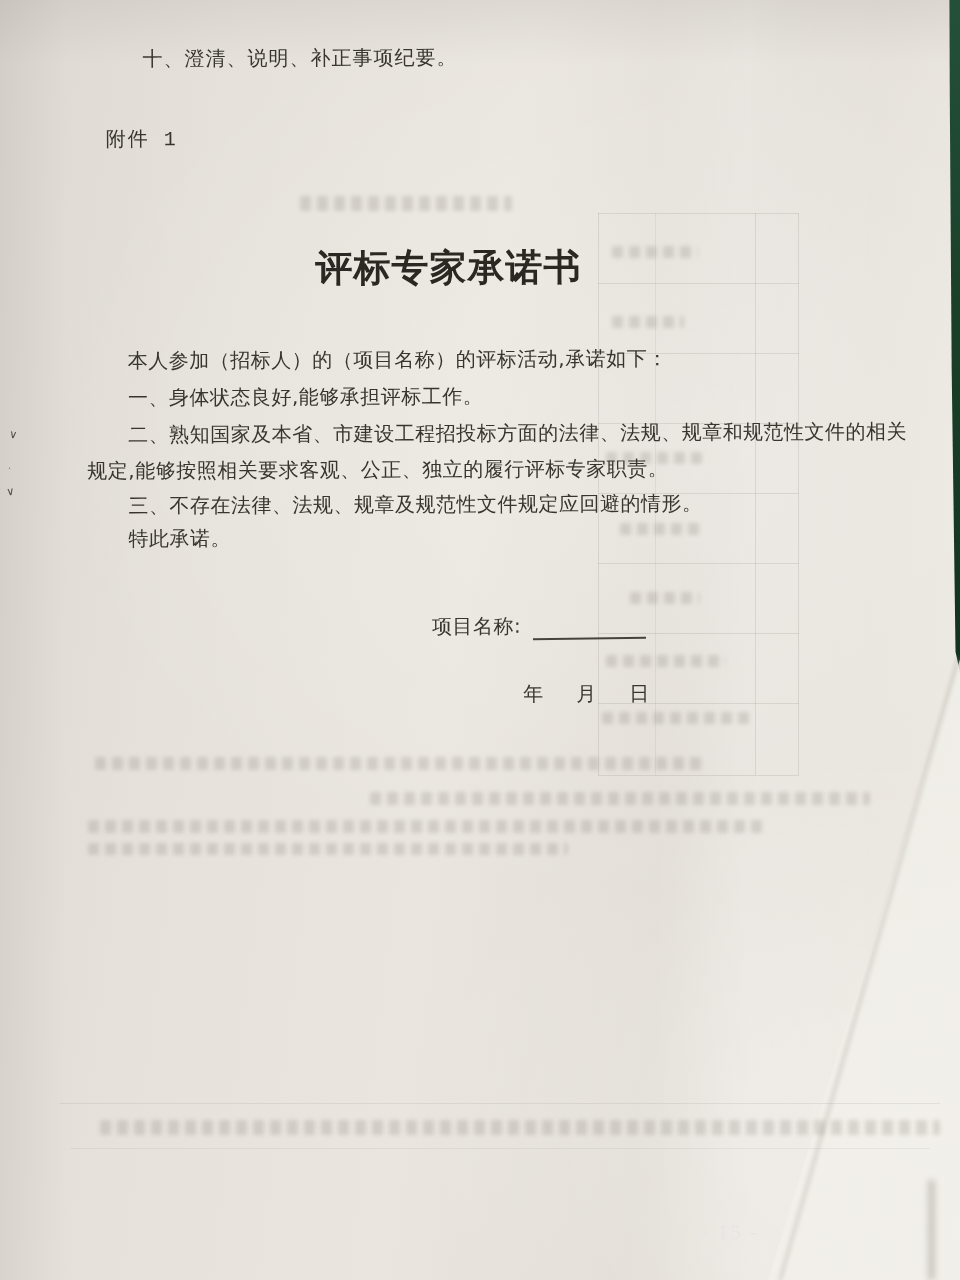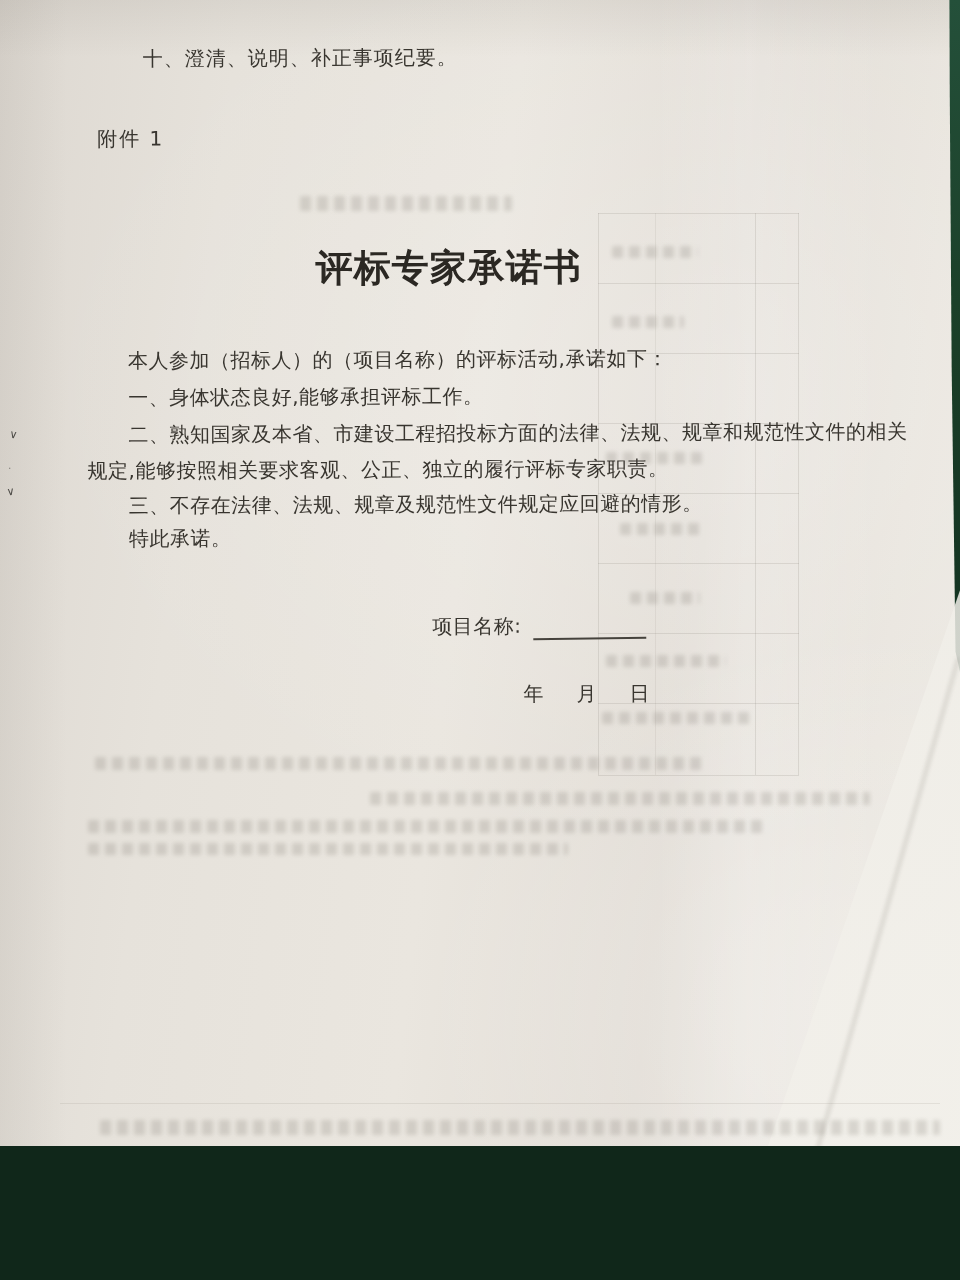--- a/index.html
+++ b/index.html
@@ -1,17 +1,17 @@
 <!DOCTYPE html>
 <html><head>
 <meta charset="utf-8">
 <style>
   html,body{margin:0;padding:0;background:#10271a;}
   #photo{
-    position:relative;width:960px;height:1146px;overflow:hidden;
+    position:relative;width:960px;height:1280px;overflow:hidden;
     background:#16301f;
     font-family:"DejaVu Sans", sans-serif;
   }
   
   #paper{
     position:absolute;inset:0;
     background:
       radial-gradient(1100px 800px at 72% 34%, rgba(255,255,255,0.22), rgba(255,255,255,0) 60%),
       radial-gradient(900px 700px at 95% 88%, rgba(255,255,255,0.30), rgba(255,255,255,0) 55%),
       linear-gradient(97deg, #ddd8d1 0%, #e6e2db 22%, #eae6df 48%, #e2ddd6 70%, #e9e5de 88%, #ece9e3 100%);
@@ -43,21 +43,21 @@
   }
   #corner-streak{
     position:absolute;left:928px;top:1180px;width:7px;height:100px;
     background:rgba(140,134,126,0.38);filter:blur(3px);
   }
   
   #content{position:absolute;inset:0;color:#38352f;transform:rotate(-0.25deg);}
   .line{position:absolute;white-space:nowrap;font-size:20px;letter-spacing:0.5px;}
   .indent{padding-left:41px;}
   #sec-note{left:145px;top:44px;letter-spacing:1px;}
-  #attach{left:99px;top:124px;letter-spacing:2px;}
+  #attach{left:108px;top:124px;letter-spacing:2px;font-family:Liberation Mono, monospace;}
   #doc-title{
     position:absolute;left:0;top:243px;width:100%;text-align:center;
     transform:translateX(-30px);
     font-family:"DejaVu Serif", serif;font-weight:700;
     font-size:37px;letter-spacing:1px;color:#2b2823;
   }
   .b0{left:88px;top:346px;} .b1{left:88px;top:383px;} .b2{left:88px;top:420px;}
   .b3{left:88px;top:456px;} .b4{left:88px;top:491px;} .b5{left:88px;top:524px;}
   #sig-row{left:432px;top:613px;}
   #sig-line{

